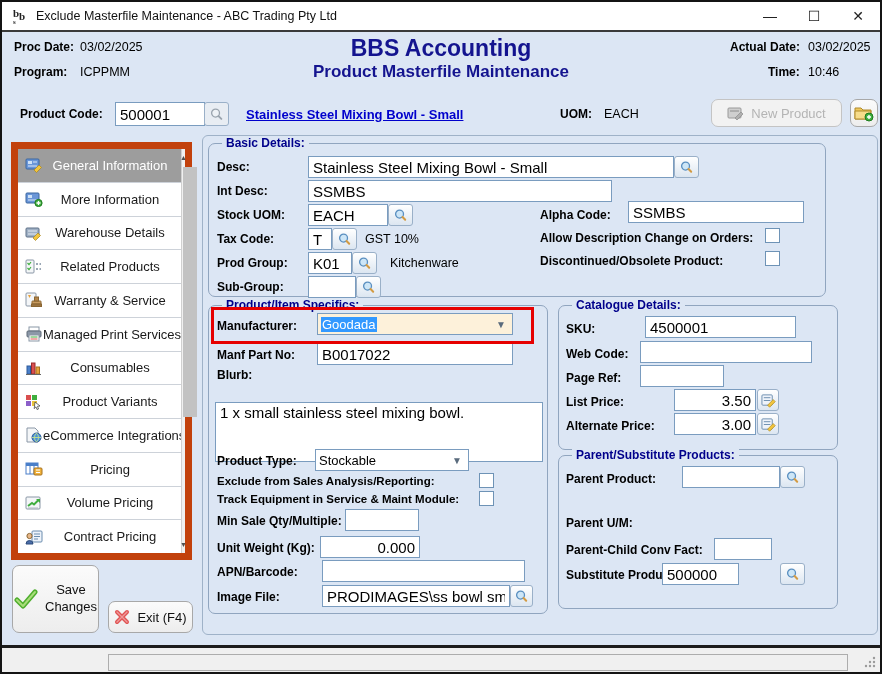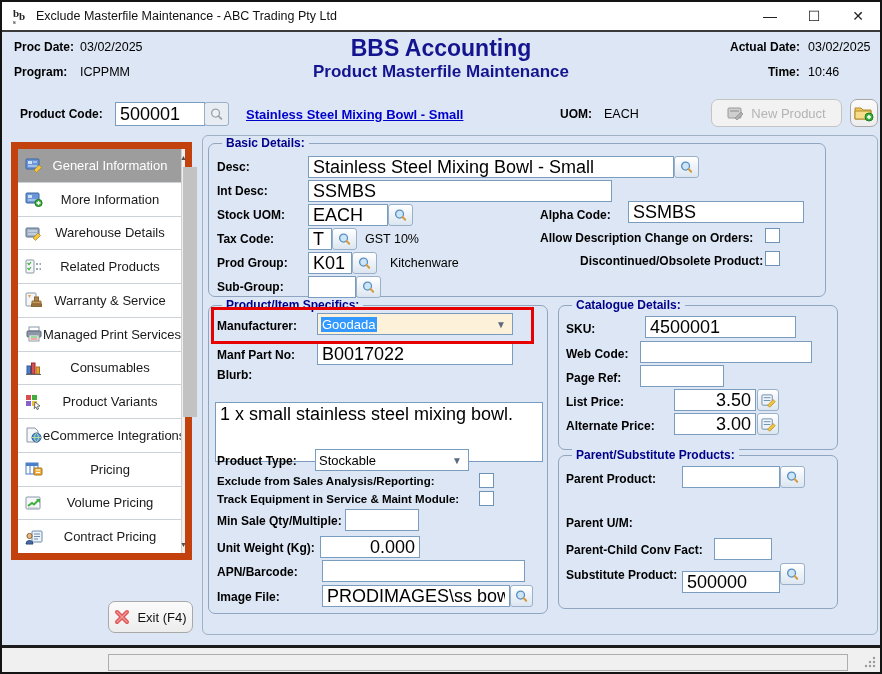--- a/index.html
+++ b/index.html
@@ -16,21 +16,21 @@
   .titlebar .ttl { font-size:12.5px; color:#111; flex:1; }
   .wbtns { display:flex; height:100%; }
   .wbtn { width:44px; height:100%; display:flex; align-items:center; justify-content:center;
     font-size:14px; color:#222; }
   
   .lbl { position:absolute; font-size:12px; font-weight:bold; color:#000; white-space:nowrap; }
   .val { position:absolute; font-size:12.5px; color:#000; white-space:nowrap; }
   .h-title { position:absolute; width:100%; text-align:center; color:#14148f; font-weight:bold; }
   
   .inp { position:absolute; height:22px; border:1px solid #7a9cbf; background:#fff;
-    font-size:18px; padding:1px 4px; font-family:"Liberation Sans",sans-serif; color:#000; }
+    font-size:15px; padding:1px 4px; font-family:"Liberation Sans",sans-serif; color:#000; }
   .inp.num { text-align:right; }
   .magbtn { position:absolute; width:25px; height:22px; border:1px solid #9ab0c8; border-radius:3px;
     background:linear-gradient(#ffffff,#dce6f1); display:flex; align-items:center; justify-content:center; }
   .icobtn { position:absolute; width:22px; height:22px; border:1px solid #9ab0c8; border-radius:3px;
     background:linear-gradient(#ffffff,#dce6f1); display:flex; align-items:center; justify-content:center; }
   .cb { position:absolute; width:15px; height:15px; border:1px solid #6e93b6; background:#fff; }
   .lnk { position:absolute; font-size:13px; color:#0000cc; text-decoration:underline; white-space:nowrap; cursor:pointer; }
   
   .grp { position:absolute; border:1px solid #90a5bf; border-radius:7px; }
   .grp-title { position:absolute; top:-8px; left:13px; background:#dce6f4; padding:0 4px;
@@ -253,20 +253,27 @@
         <span class="sb-lbl">Contract Pricing</span>
       </div>
     </div>
     <div class="sb-scroll">
       <span class="sb-arrow" style="top:0;">▲</span>
       <span class="sb-thumb"></span>
       <span class="sb-arrow" style="bottom:0;">▼</span>
     </div>
   </div>
 
+  <div class="btn" style="left:10px; top:563px; width:87px; height:68px;">
+    <svg class="bico" width="24" height="22" viewBox="0 0 24 22">
+      <path d="M3 12 l6 6 L21 4" stroke="#4fae2e" stroke-width="5" fill="none" stroke-linecap="round" stroke-linejoin="round"></path>
+      <path d="M3 12 l6 6 L21 4" stroke="#a8dd7a" stroke-width="2" fill="none" stroke-linecap="round" stroke-linejoin="round"></path>
+    </svg>
+    <span style="width:52px; text-align:center; line-height:1.3;">Save Changes</span>
+  </div>
   <div class="btn" style="left:106px; top:599px; width:85px; height:32px;">
     <svg class="bico" width="16" height="16" viewBox="0 0 16 16">
       <path d="M3 3 L13 13 M13 3 L3 13" stroke="#e05555" stroke-width="4" stroke-linecap="round"></path>
       <path d="M3 3 L13 13 M13 3 L3 13" stroke="#f09a9a" stroke-width="1.4" stroke-linecap="round"></path>
     </svg>
     <span>Exit (F4)</span>
   </div>
 
   <div class="mainpanel"></div>
 
@@ -306,21 +313,21 @@
   <span class="cb" style="left:763px; top:226px;"></span>
   <span class="lbl" style="left:215px; top:254px;">Prod Group:</span>
   <input class="inp" style="left: 306px; top: 250px; width: 44px;" value="K01">
   <span class="magbtn" style="left:350px; top:250px;">
     <svg width="15" height="15" viewBox="0 0 16 16">
         <circle cx="7" cy="6.5" r="4.2" fill="#cde6f7" stroke="#5a8fc0" stroke-width="1.4"></circle>
         <line x1="10.2" y1="9.7" x2="13" y2="12.5" stroke="#d39b43" stroke-width="2.2" stroke-linecap="round"></line>
       </svg>
   </span>
   <span class="val" style="left:388px; top:254px;">Kitchenware</span>
-  <span class="lbl" style="left:538px; top:252px;margin-left:40px;">Discontinued/Obsolete Product:</span>
+  <span class="lbl" style="left:538px; top:252px;">Discontinued/Obsolete Product:</span>
   <span class="cb" style="left:763px; top:249px;"></span>
   <span class="lbl" style="left:215px; top:278px;">Sub-Group:</span>
   <input class="inp" style="left: 306px; top: 274px; width: 48px;">
   <span class="magbtn" style="left:354px; top:274px;">
     <svg width="15" height="15" viewBox="0 0 16 16">
         <circle cx="7" cy="6.5" r="4.2" fill="#cde6f7" stroke="#5a8fc0" stroke-width="1.4"></circle>
         <line x1="10.2" y1="9.7" x2="13" y2="12.5" stroke="#d39b43" stroke-width="2.2" stroke-linecap="round"></line>
       </svg>
   </span>
 
@@ -399,21 +406,21 @@
   <span class="magbtn" style="left:778px; top:464px;">
     <svg width="15" height="15" viewBox="0 0 16 16">
         <circle cx="7" cy="6.5" r="4.2" fill="#cde6f7" stroke="#5a8fc0" stroke-width="1.4"></circle>
         <line x1="10.2" y1="9.7" x2="13" y2="12.5" stroke="#d39b43" stroke-width="2.2" stroke-linecap="round"></line>
       </svg>
   </span>
   <span class="lbl" style="left:564px; top:514px;">Parent U/M:</span>
   <span class="lbl" style="left:564px; top:541px;">Parent-Child Conv Fact:</span>
   <input class="inp" style="left: 712px; top: 536px; width: 58px;">
   <span class="lbl" style="left:564px; top:566px;">Substitute Product:</span>
-  <input class="inp" style="left: 680px; top: 561px; width: 98px; margin-top: 8px;" value="500000">
+  <input class="inp" style="left: 660px; top: 561px; width: 77px;" value="500000">
   <span class="magbtn" style="left:778px; top:561px;">
     <svg width="15" height="15" viewBox="0 0 16 16">
         <circle cx="7" cy="6.5" r="4.2" fill="#cde6f7" stroke="#5a8fc0" stroke-width="1.4"></circle>
         <line x1="10.2" y1="9.7" x2="13" y2="12.5" stroke="#d39b43" stroke-width="2.2" stroke-linecap="round"></line>
       </svg>
   </span>
 
   <div class="blackline"></div>
   <div class="statusbar">
     <div class="status-panel"></div>

